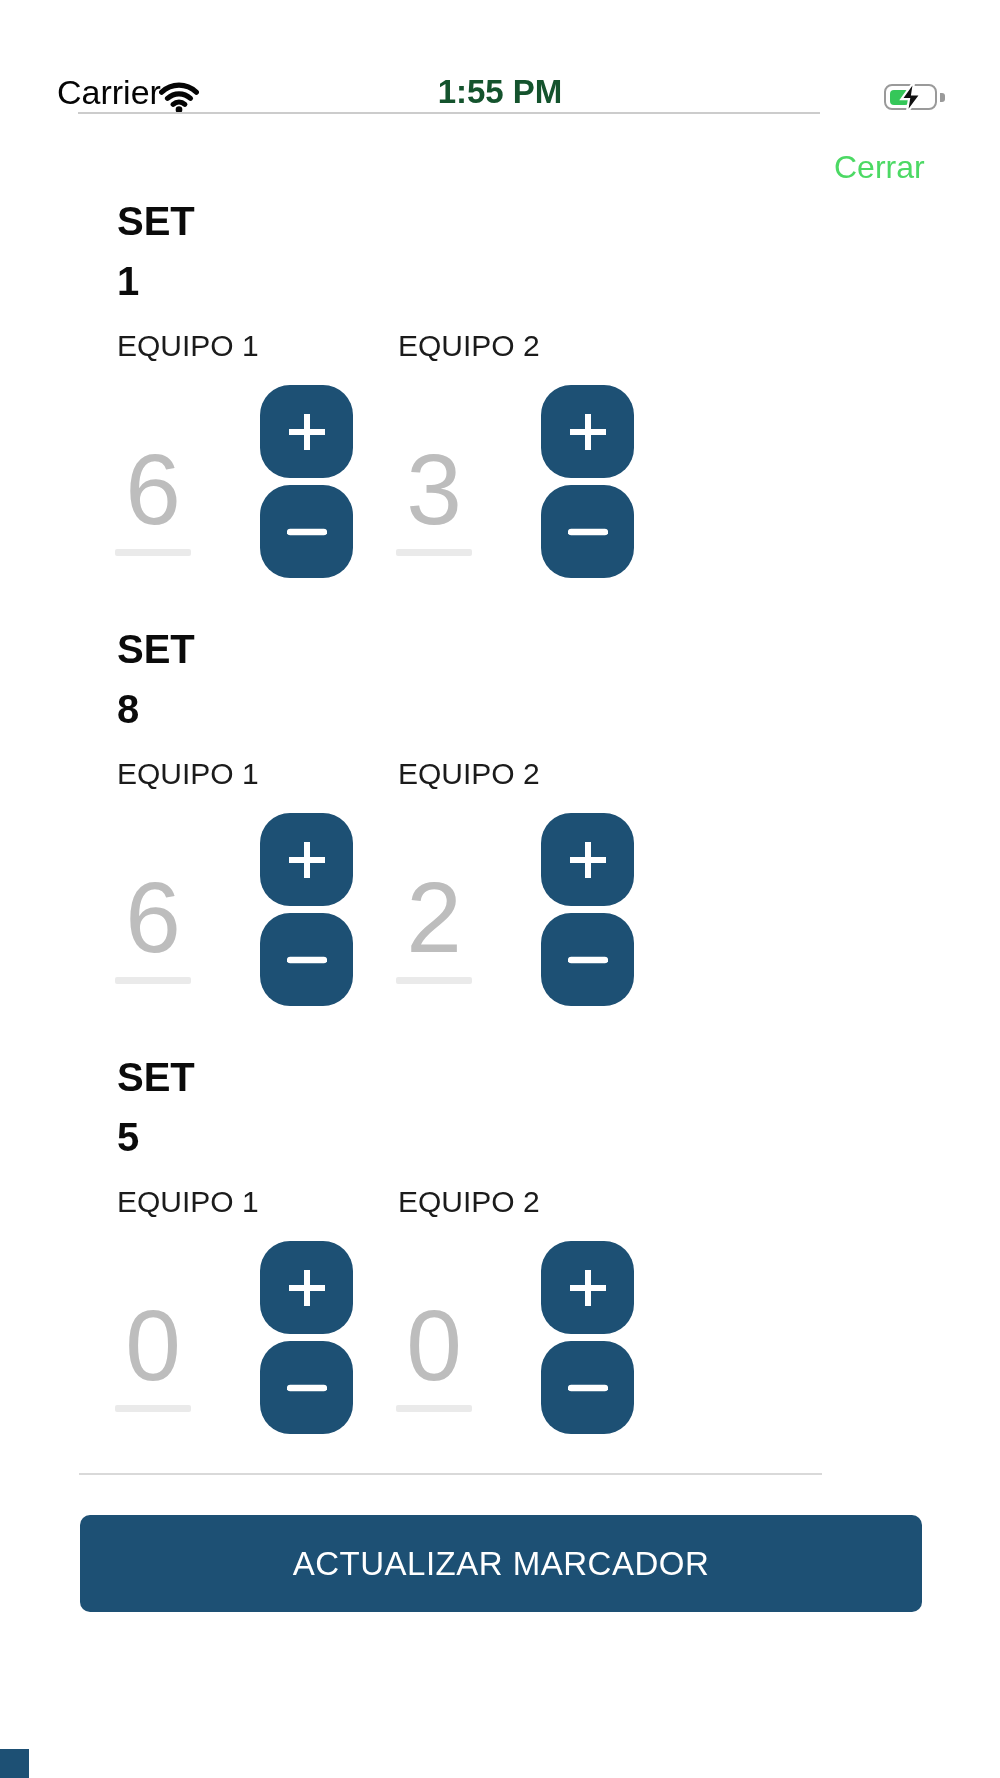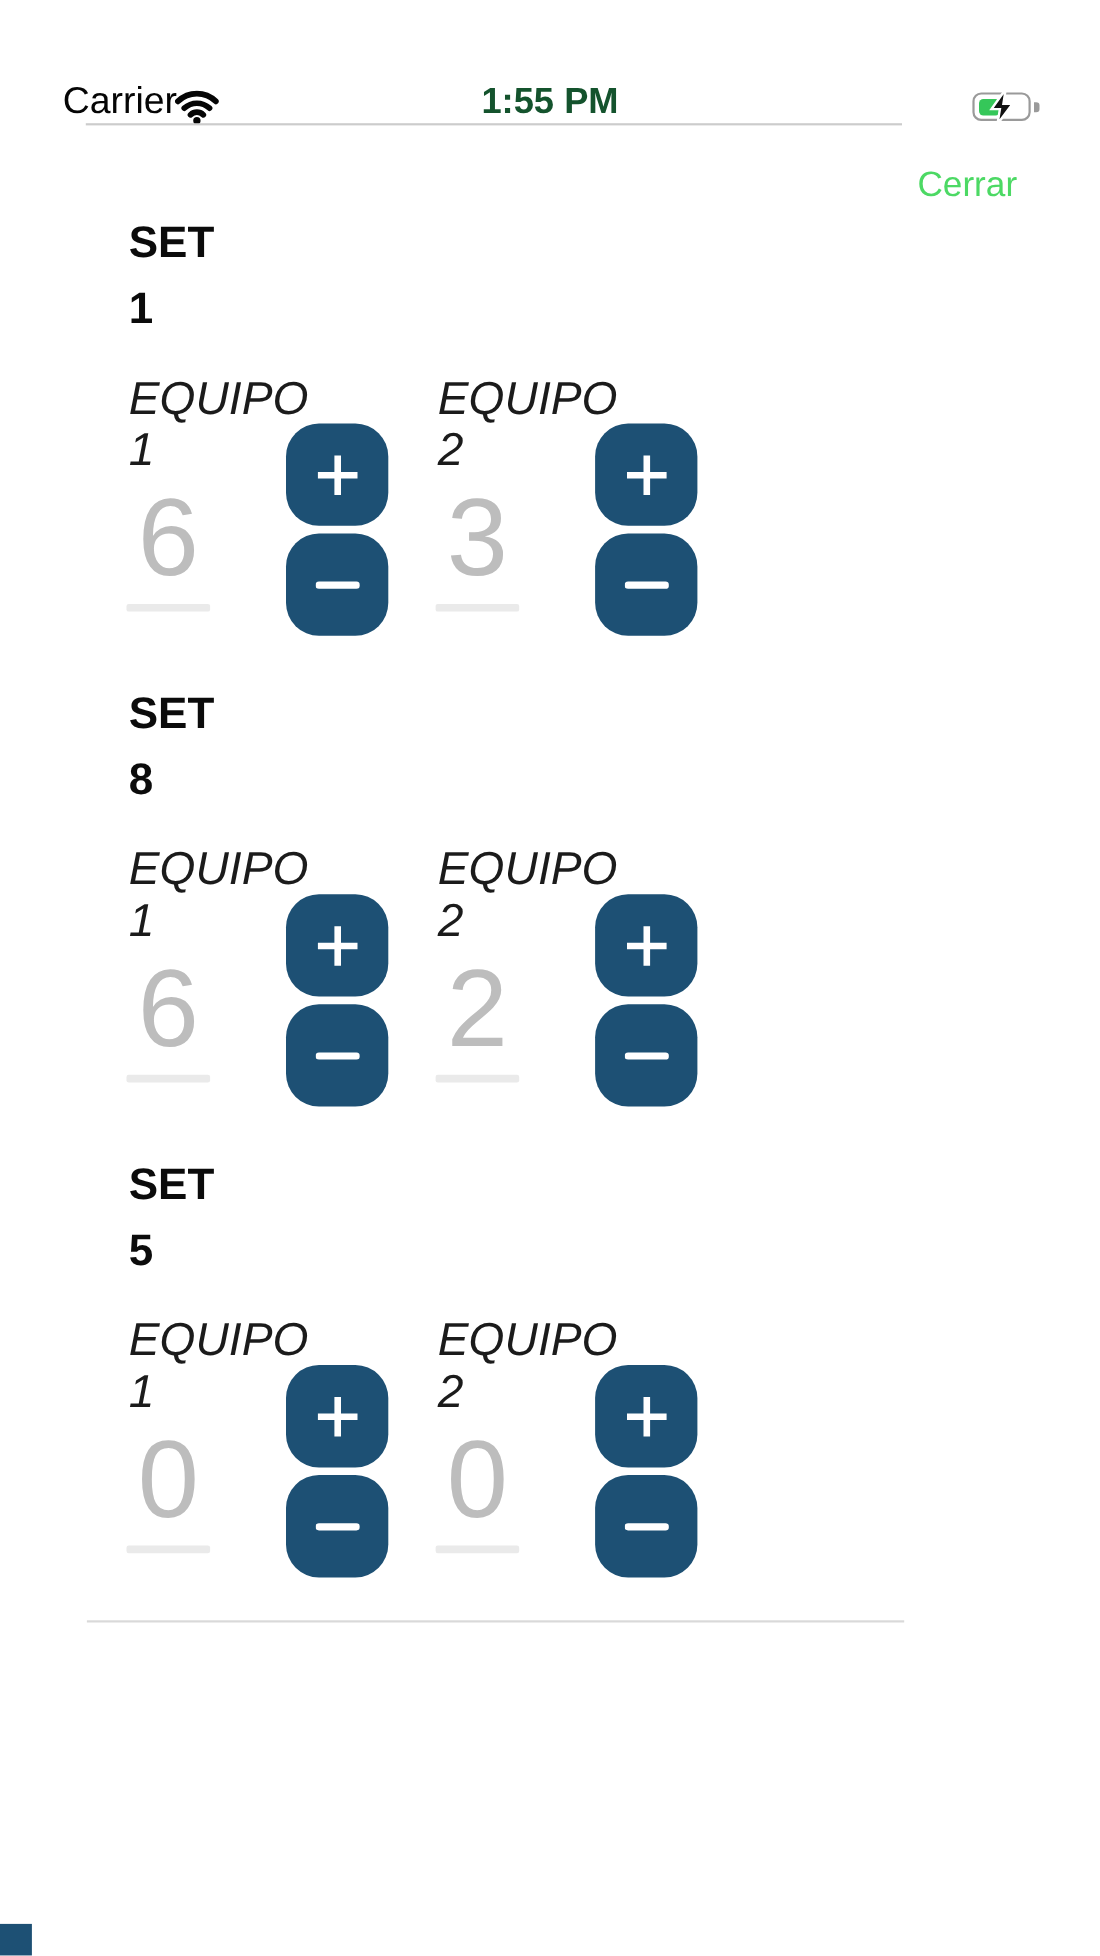--- a/index.html
+++ b/index.html
@@ -24,21 +24,21 @@
   
   .close-btn { position:absolute; left:810px; top:148px; width:120px; background:none; border:none; cursor:pointer;
                font-family:inherit; font-size:32px; line-height:38px; color:#4cd964; text-align:left;margin-left:24px; }
 
   
   .set { position:absolute; left:0; width:984px; height:428px; }
   .set-0 { top:191px; } .set-1 { top:619px; } .set-2 { top:1047px; }
   .set-title { position:absolute; left:117px; top:0; width:92px; font-size:40px; font-weight:700; line-height:60px; color:#0b0b0b; }
   .team { position:absolute; top:0; width:240px; height:428px; }
   .team-a { left:115px; } .team-b { left:396px; }
-  .team-label { position:absolute; left:2px; top:147px; width:142px; font-size:42px; line-height:47px; color:#1b1b1b;font-style:italic; }
+  .team-label { position:absolute; left:2px; top:131px; width:142px; font-size:30px; line-height:47px; color:#1b1b1b; }
   .score-input { position:absolute; left:0; top:248px; width:76px; height:100px; border:none; outline:none; background:transparent;
                  font-family:inherit; font-size:100px; line-height:100px; text-align:center; color:#bdbdbd; padding:0; }
   .score-underline { position:absolute; left:0; top:358px; width:76px; height:7px; background:#eaeaea; border-radius:2px; }
   .stepper { position:absolute; left:145px; width:93px; height:93px; border:none; border-radius:30px;
              background:#1d5074; cursor:pointer; display:flex; align-items:center; justify-content:center; }
   .stepper.plus { top:194px; } .stepper.minus { top:294px; }
 
   
   .content-divider { position:absolute; left:79px; top:1473px; width:743px; height:1.5px; background:#d9d9d9; }
   .submit { position:absolute; left:80px; top:1515px; width:842px; height:97px; border:none; border-radius:10px;
@@ -168,15 +168,18 @@
       </button>
       <button class="stepper minus">
         <svg width="40" height="8" viewBox="0 0 40 8">
             <path d="M3 4 H37" stroke="#fff" stroke-width="6.5" stroke-linecap="round" fill="none"></path>
           </svg>
       </button>
     </div>
   </section>
 
   <div class="content-divider"></div>
+  <button class="submit">
+    <span class="submit-label">ACTUALIZAR MARCADOR</span>
+  </button>
   <div class="corner-fragment"></div>
 
 </div>
 
 </body></html>

